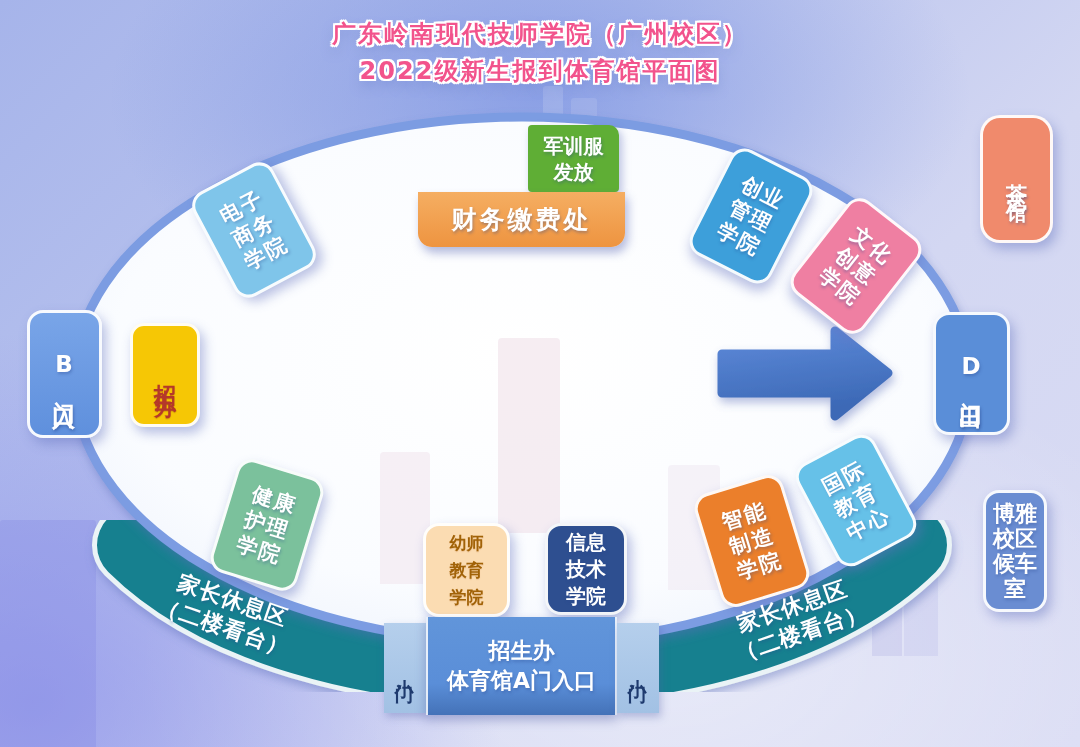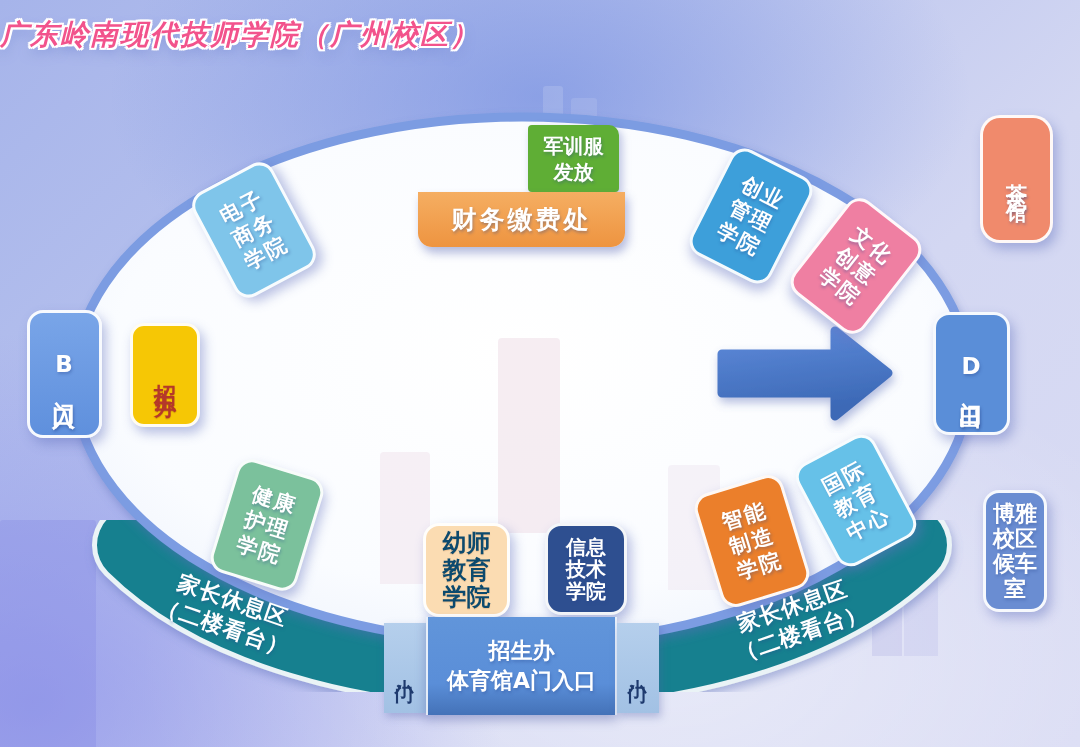--- a/index.html
+++ b/index.html
@@ -10,25 +10,24 @@
       radial-gradient(42% 34% at 50% 13%, rgba(102,132,222,.55), rgba(102,132,222,0) 95%),
       radial-gradient(46% 52% at 3% 94%, rgba(132,136,234,.60), rgba(132,136,234,0) 95%),
       radial-gradient(52% 46% at 62% 88%, rgba(255,255,255,.45), rgba(255,255,255,0) 95%),
       linear-gradient(135deg,#a6b4ea 0%,#b9c3ee 35%,#d3d7f2 65%,#dadcf4 100%);
   }
   .decor{position:absolute;border-radius:3px 3px 0 0;}
   .svg-layer{position:absolute;left:0;top:0;}
   .tower{position:absolute;border-radius:4px 4px 0 0;}
 
   .title{
-    position:absolute;top:16px;left:0;right:0;
-    color:#f2538c;font-weight:bold;font-size:28px;line-height:37px;letter-spacing:2px;
+    position:absolute;top:16px;left:0;right:0;text-align:center;
+    color:#f2538c;font-weight:bold;font-size:24px;line-height:37px;letter-spacing:2px;
     text-shadow:-2px -2px 0 #fff,2px -2px 0 #fff,-2px 2px 0 #fff,2px 2px 0 #fff,
       -2px 0 0 #fff,2px 0 0 #fff,0 -2px 0 #fff,0 2px 0 #fff,0 6px 12px rgba(108,128,205,.65);
-    font-style:italic;
   }
 
   .box{
     position:absolute;display:flex;align-items:center;justify-content:center;
     text-align:center;font-weight:bold;color:#fff;white-space:pre-line;
     text-shadow:1px 2px 3px rgba(40,70,140,.35);box-sizing:border-box;
   }
   .rbox{
     border:3px solid rgba(255,255,255,.95);border-radius:16px;
     box-shadow:4px 6px 12px rgba(100,115,190,.45);
@@ -52,22 +51,22 @@
   
   .college{width:90px;height:118px;font-size:21px;line-height:26px;letter-spacing:2px;}
   .ecom{left:209px;top:171px;background:#7fc5ea;transform:rotate(-28deg);}
   .entre{left:706px;top:157px;background:#3d9fda;transform:rotate(27deg);}
   .culture{left:811px;top:207px;background:#ef7fa2;transform:rotate(38deg);}
   .health{left:222px;top:466px;background:#7bc19c;transform:rotate(17deg);}
   .intl{left:812px;top:443px;width:88px;height:115px;background:#66c1e8;transform:rotate(-28deg);}
   .intelmfg{left:706px;top:482px;width:92px;height:118px;background:#eb7f2b;transform:rotate(-17deg);}
 
   
-  .preschool{left:423px;top:523px;width:87px;height:94px;background:#fbdcb2;color:#0c4a6e;font-size:24px;line-height:27px;text-shadow:0 1px 1px rgba(180,90,20,.2);}
-  .infotech{left:545px;top:523px;width:82px;height:92px;background:#2e4f90;font-size:20px;line-height:22px;}
+  .preschool{left:423px;top:523px;width:87px;height:94px;background:#fbdcb2;color:#a16207;font-size:17px;line-height:27px;text-shadow:0 1px 1px rgba(180,90,20,.2);}
+  .infotech{left:545px;top:523px;width:82px;height:92px;background:#2e4f90;font-size:20px;line-height:27px;}
 
   
   .restlbl{width:170px;font-size:22px;line-height:28px;letter-spacing:1px;background:transparent;box-shadow:none;}
   .rest-left{left:143px;top:586px;transform:rotate(19deg);}
   .rest-right{left:712px;top:592px;transform:rotate(-19deg);}
 
   
   .sg{width:42px;height:90px;background:linear-gradient(180deg,#b5cfec,#a2c1e4);color:#1e3a6e;font-size:19px;letter-spacing:5px;text-shadow:none;box-shadow:2px 4px 8px rgba(80,95,170,.35);}
   .sg-left{left:384px;top:623px;}
   .sg-right{left:617px;top:623px;}
@@ -106,20 +105,21 @@
     <ellipse cx="522" cy="380" rx="448" ry="263" fill="url(#floor)" stroke="#7b9ce2" stroke-width="9" filter="url(#soft)"></ellipse>
     <path d="M722,354 L835,354 L835,331 L888,373 L835,416 L835,393 L722,393 Z" fill="url(#arrowg)" stroke="url(#arrowg)" stroke-width="9" stroke-linejoin="round" filter="url(#soft)"></path>
   </svg>
 
   <div class="tower" style="left:498px;top:338px;width:62px;height:195px;background:rgba(238,222,232,.55);"></div>
   <div class="tower" style="left:380px;top:452px;width:50px;height:132px;background:rgba(240,225,235,.5);"></div>
   <div class="tower" style="left:668px;top:465px;width:52px;height:125px;background:rgba(238,228,240,.45);"></div>
 
   <div class="title">
     <div>广东岭南现代技师学院（广州校区）</div>
+    <div>2022级新生报到体育馆平面图</div>
   </div>
 
   <div class="box military">军训服
 发放</div>
   <div class="box finance">财务缴费处</div>
 
   <div class="box rbox vtext b-gate">B门入口</div>
   <div class="box rbox vtext admissions">招生办</div>
 
   <div class="box rbox vtext d-gate">D门出口</div>

